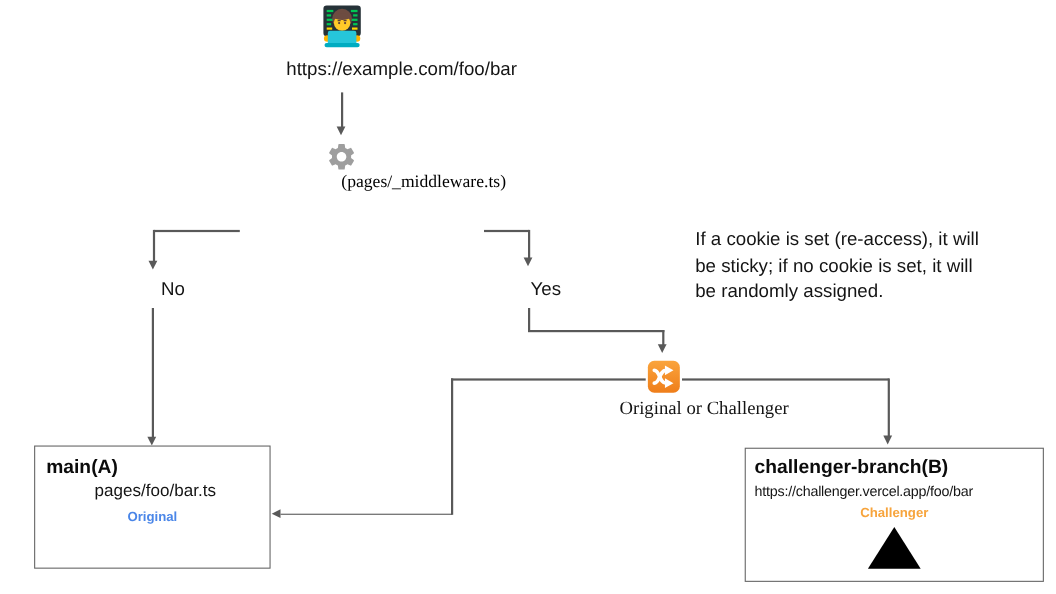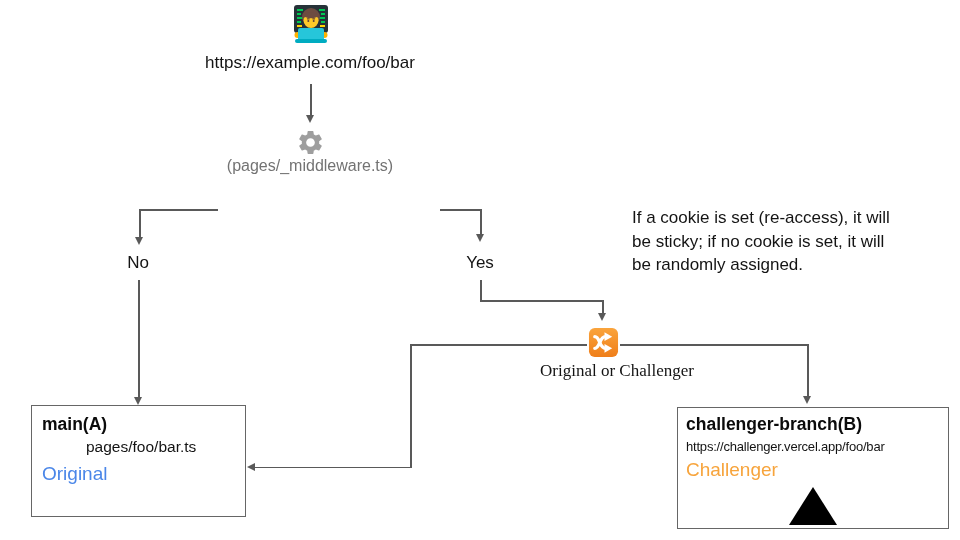--- a/index.html
+++ b/index.html
@@ -1,36 +1,36 @@
 <!DOCTYPE html>
 <html style="--c-original: #4A86E8; --c-challenger: #F7A43C; --line: #595959; --shuffle-top: #FAA43C; --shuffle-bottom: #EF7E1A;"><head>
 <meta charset="utf-8">
 <style>
   html,body { margin:0; padding:0; background:#fff; }
   #canvas {
     position:relative; width:960px; height:540px; background:#ffffff;
     font-family:"Liberation Sans", sans-serif; color:#111; overflow:hidden;
   }
   .abs { position:absolute; }
-  .center { text-align:center; }
+  .center { text-align:right; }
   .hline { position:absolute; height:1.5px; background:var(--line,#595959); }
   .vline { position:absolute; width:1.5px; background:var(--line,#595959); }
   .ah-down { position:absolute; width:0; height:0;
     border-left:4.5px solid transparent; border-right:4.5px solid transparent;
     border-top:8px solid var(--line,#595959); }
   .ah-left { position:absolute; width:0; height:0;
     border-top:4.5px solid transparent; border-bottom:4.5px solid transparent;
     border-right:8px solid var(--line,#595959); }
   .label { font-size:17px; line-height:23px; color:#141414; }
-  .small-label { font-size:16px; color:#737373; }
+  .small-label { font-size:16px; color:#000000;font-family:Liberation Serif, serif; }
   .note { font-size:17px; line-height:23.5px; color:#141414; }
   .flowbox { position:absolute; background:#fff; border:1.4px solid #666; box-sizing:border-box; }
   .box-title { font-weight:bold; font-size:17.5px; line-height:21px; color:#0b0b0b; }
   .box-sub { font-size:15.5px; line-height:19px; color:#141414; white-space:nowrap; }
-  .variant { font-weight:normal; font-size:19px; text-align:left; }
+  .variant { font-weight:bold; font-size:12px; text-align:center; }
   .variant-original { color:var(--c-original,#4A86E8); }
   .variant-challenger { color:var(--c-challenger,#F7A43C); }
   .vercel-triangle { width:0; height:0; margin:6px auto 0;
     border-left:24px solid transparent; border-right:24px solid transparent;
     border-bottom:38px solid #000; }
   .url-sub { font-size:13px; letter-spacing:-0.2px; }
 </style>
 </head>
 <body>
 

